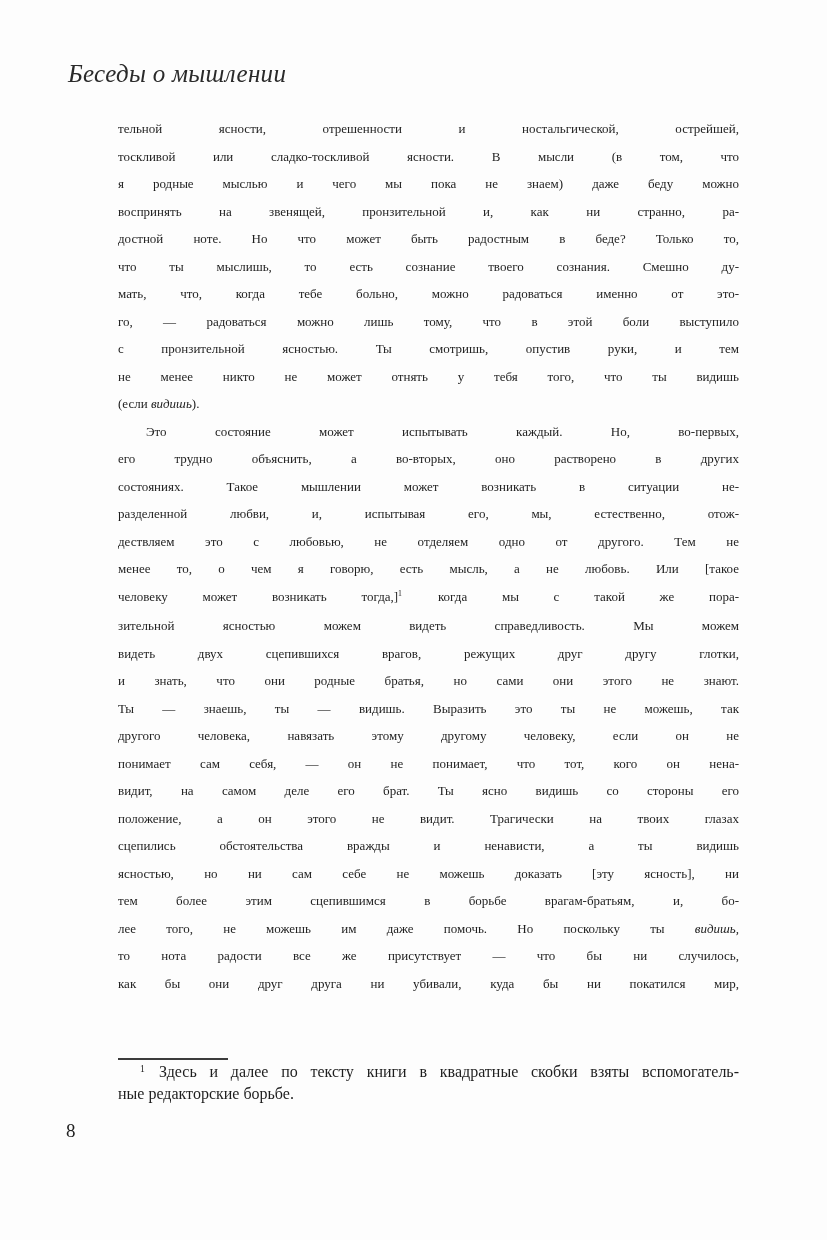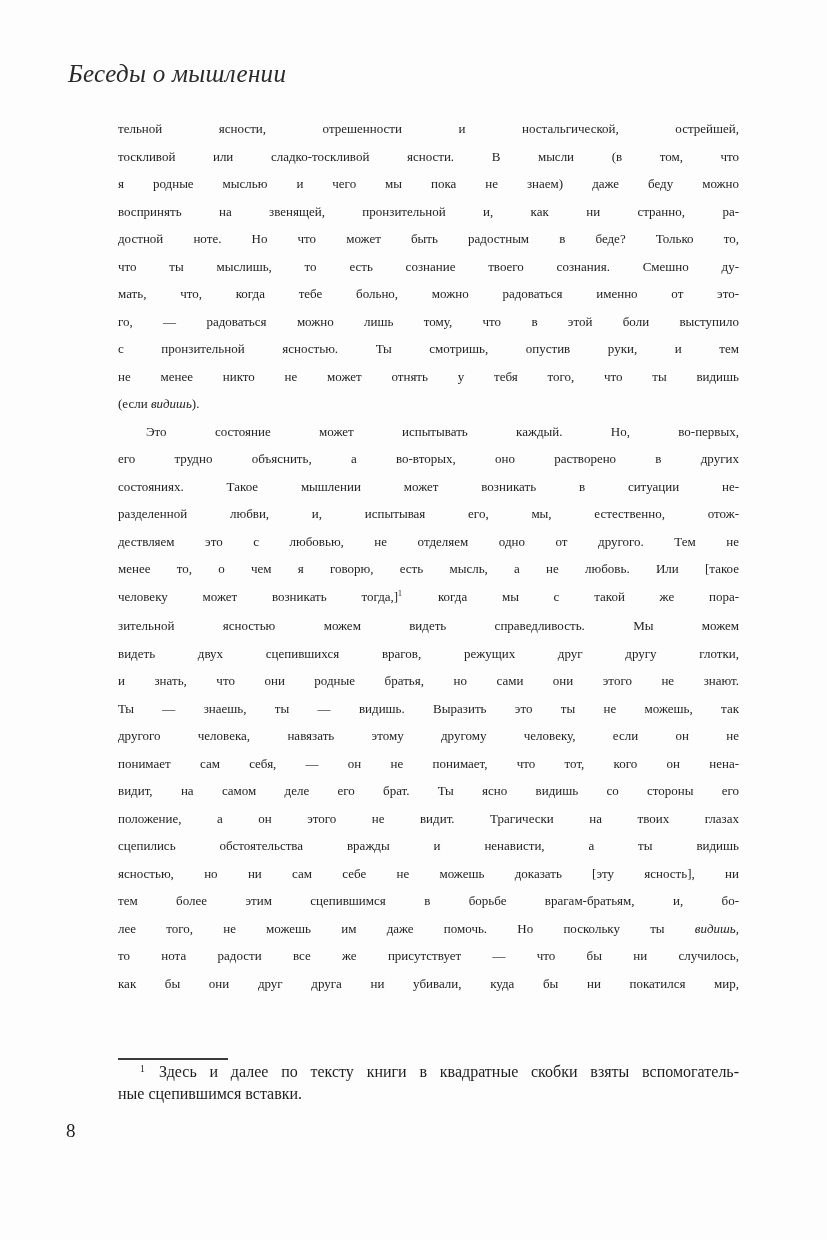--- a/index.html
+++ b/index.html
@@ -118,17 +118,17 @@
       <div class="line"><span>тем более этим сцепившимся в борьбе врагам-братьям, и, бо-</span></div>
       <div class="line"><span>лее того, не можешь им даже помочь. Но поскольку ты </span><span class="em">видишь,</span></div>
       <div class="line"><span>то нота радости все же присутствует — что бы ни случилось,</span></div>
       <div class="line"><span>как бы они друг друга ни убивали, куда бы ни покатился мир,</span></div>
     </div>
 
   <div class="footnote-sep"></div>
 
   <div class="footnote" id="footnote-block">
       <div class="line indent"><span class="sup">1</span><span> Здесь и далее по тексту книги в квадратные скобки взяты вспомогатель-</span></div>
-      <div class="line end"><span>ные сцепившимся вставки.</span></div>
+      <div class="line end"><span>ные редакторские борьбе.</span></div>
     </div>
 
   <div class="page-number">8</div>
 </div>
 
 </body></html>

